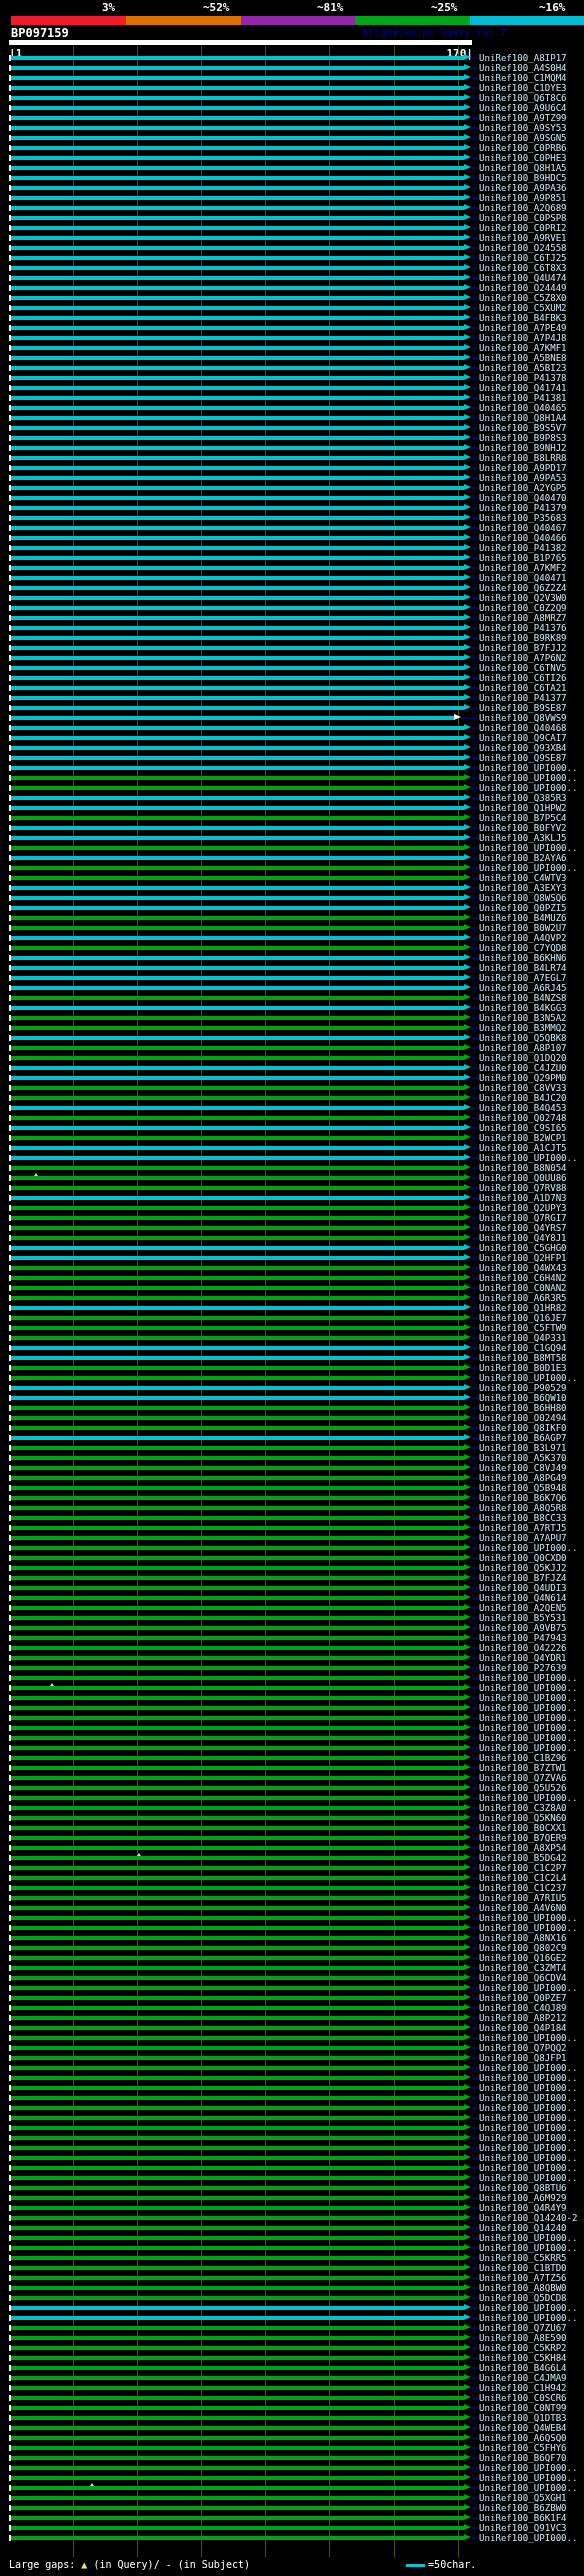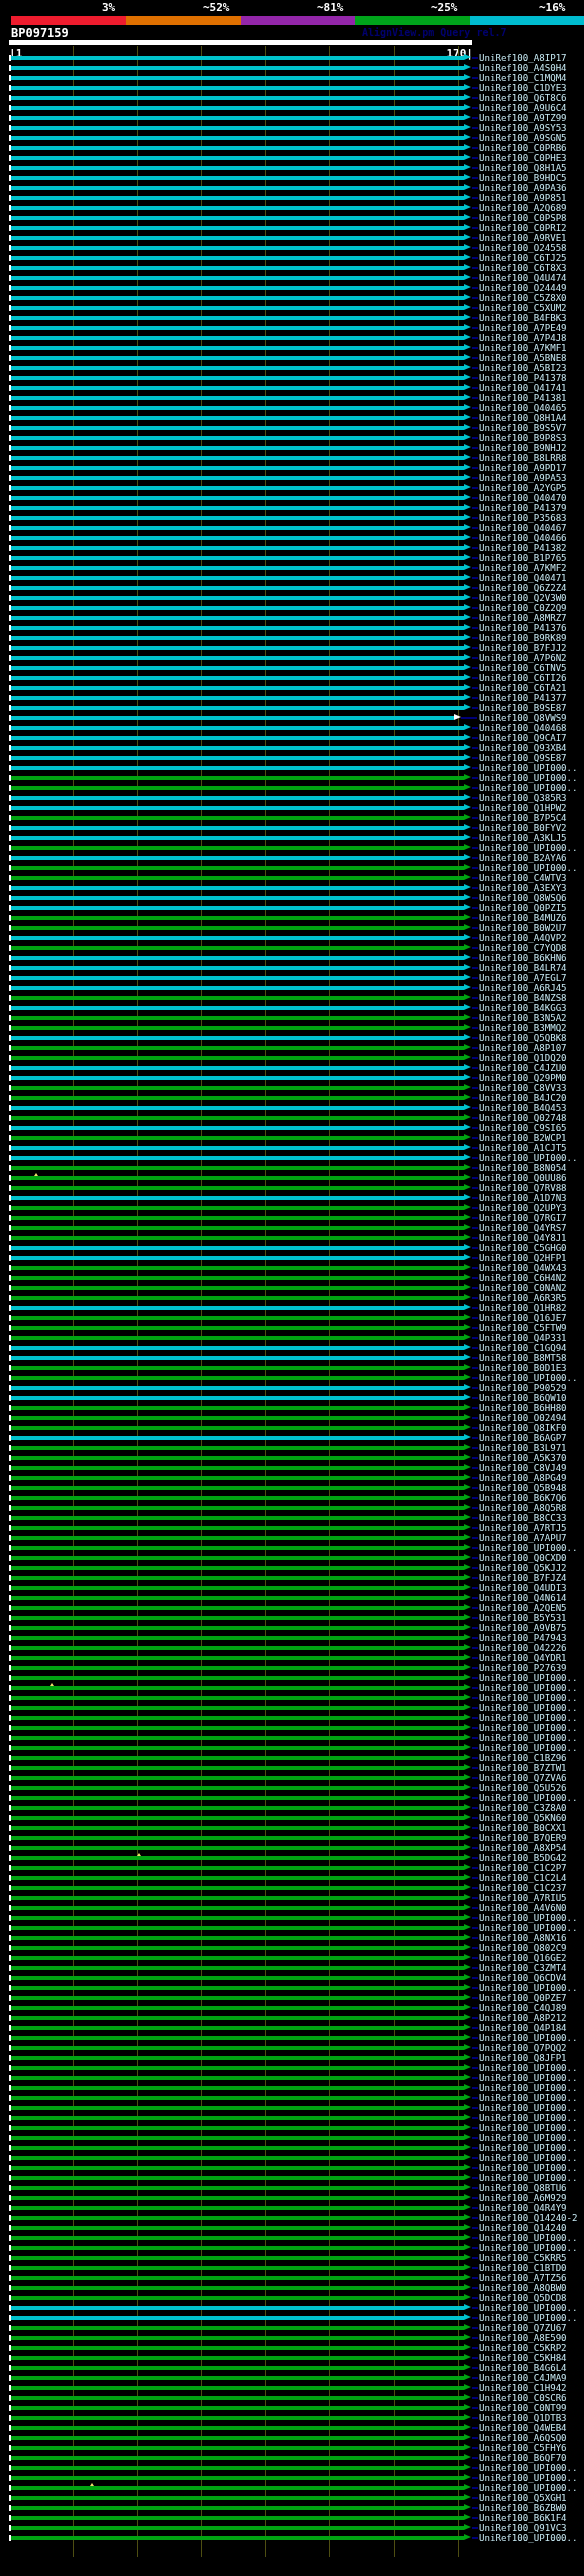--- a/index.html
+++ b/index.html
@@ -1813,14 +1813,23 @@
   </div>
       <div class="hit-row">
     <div class="start-tick"></div>
     <div class="bar" style="width: 453px; background: rgb(0, 164, 18);"></div>
     <div class="arrow" style="left: 464px; border-left-color: rgb(0, 164, 18);"></div>
     <div class="connector" style="left: 472px; width: 6.4px;"></div>
     <div class="hit-label">UniRef100_UPI000..</div>
   </div>
     </div>
 
+  <div id="legend">
+    <span class="piece">Large gaps:</span>
+    <span class="piece" id="legend-query-marker">▲</span>
+    <span class="piece">(in Query)/</span>
+    <span class="piece">-</span>
+    <span class="piece"> (in Subject)</span>
+    <span id="legend-scalebar"></span>
+    <span id="legend-scalebar-text">=50char.</span>
+  </div>
 </div>
 
 
 </body></html>

